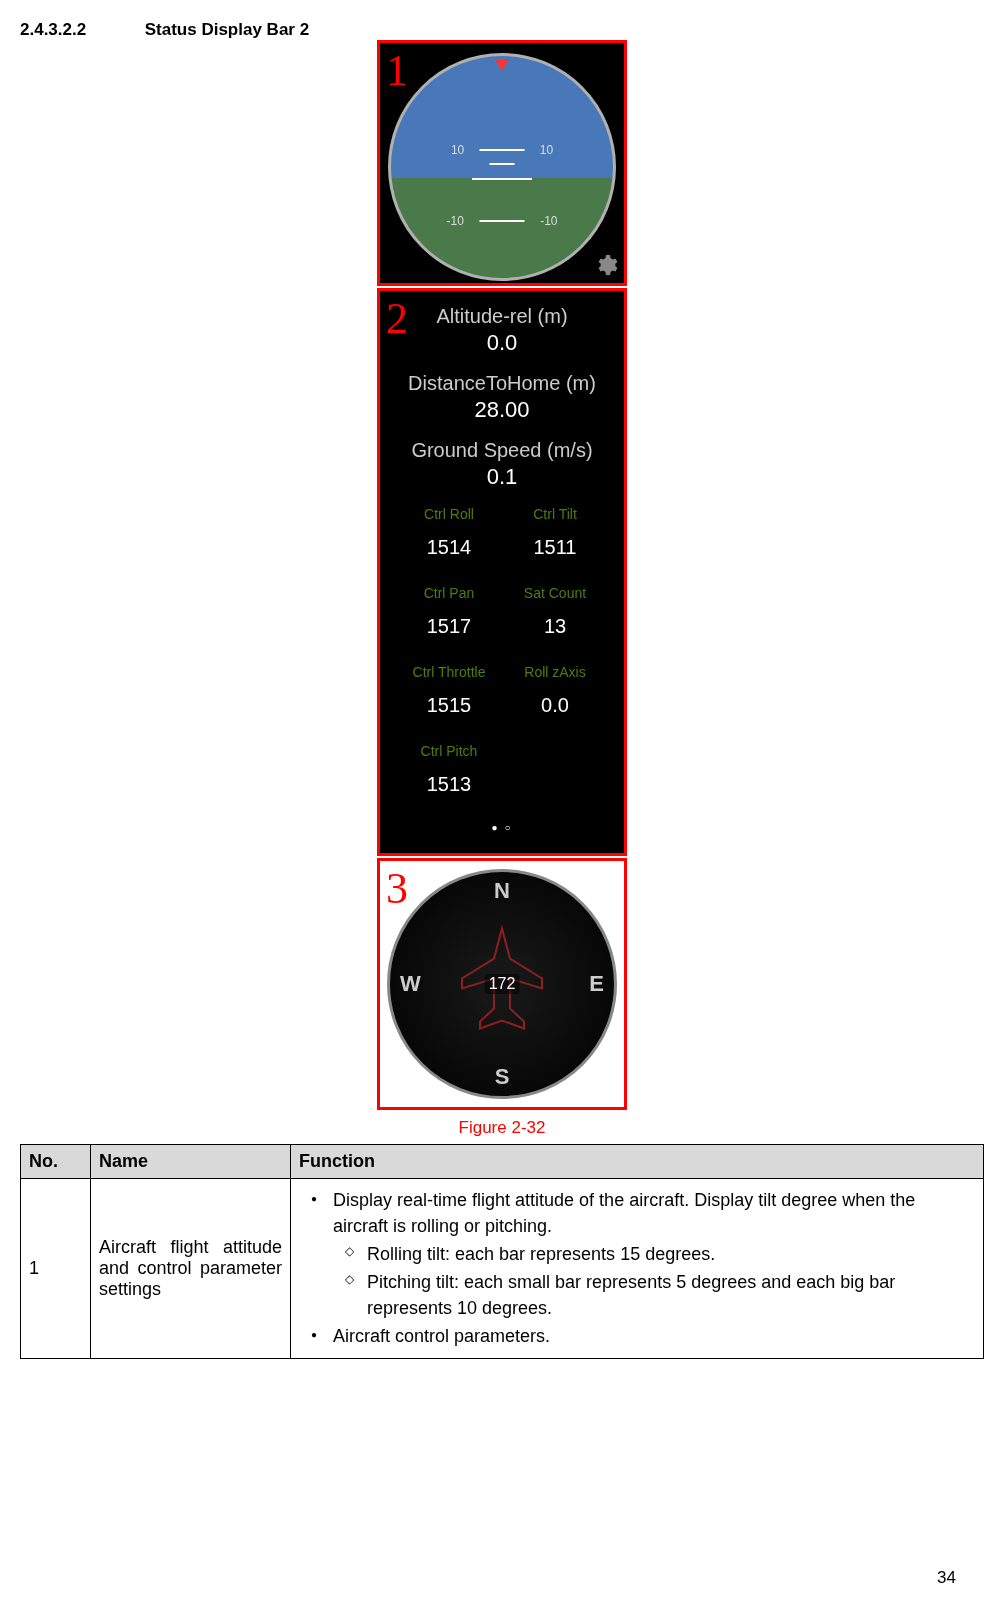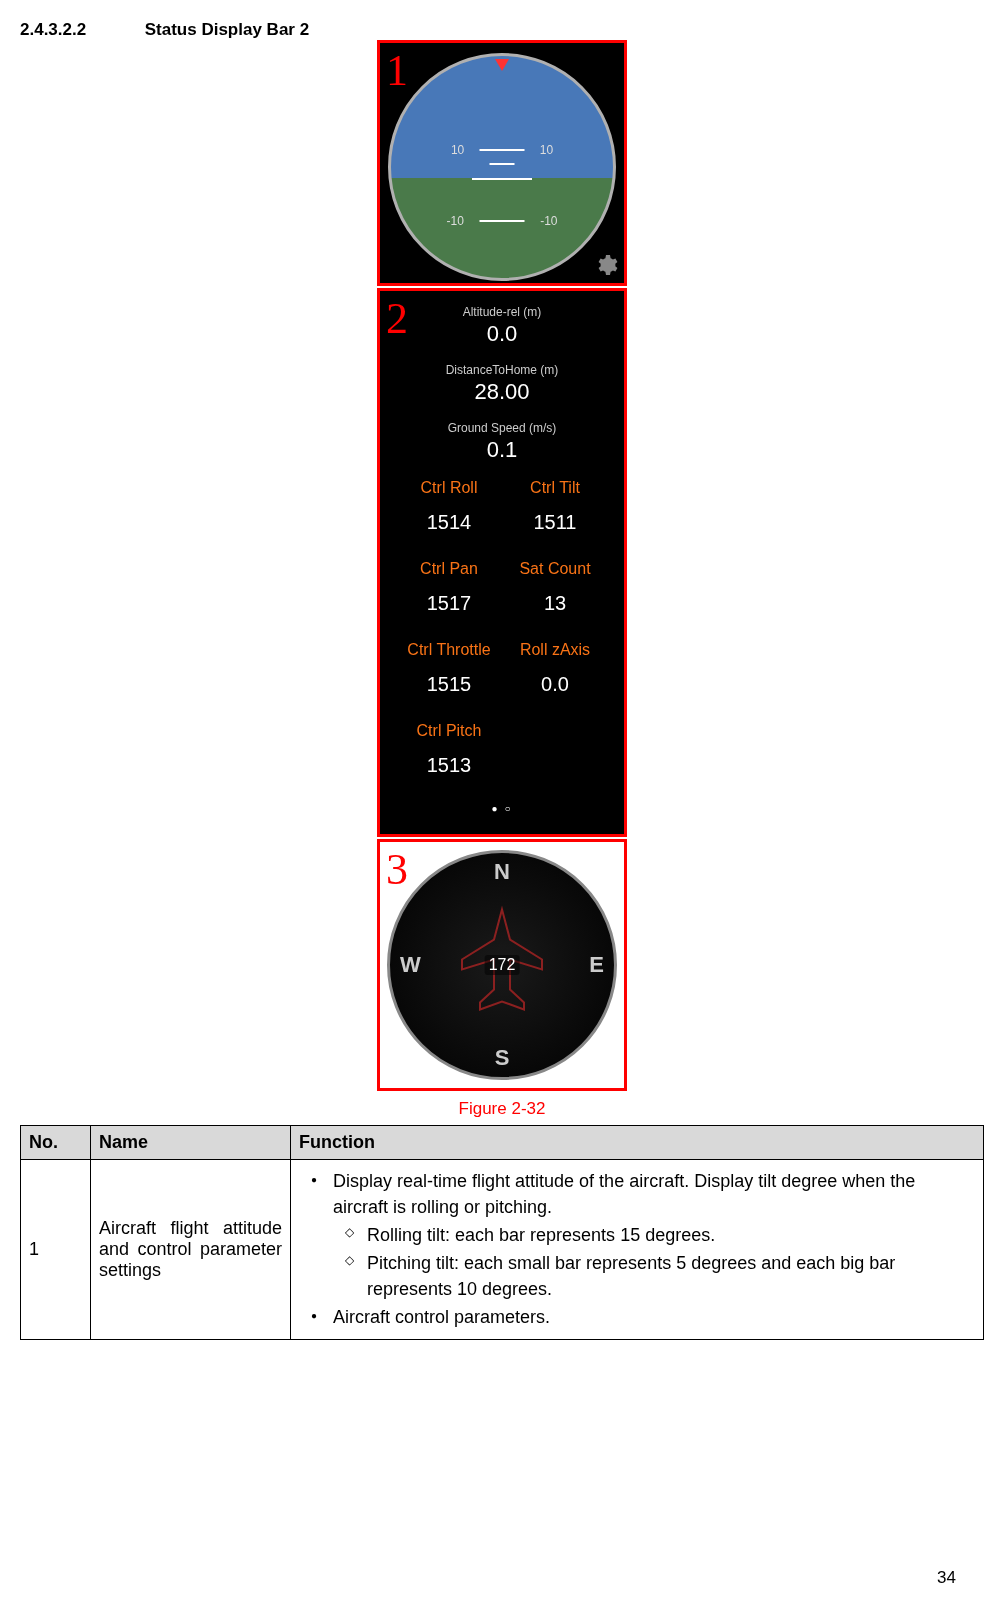--- a/index.html
+++ b/index.html
@@ -65,26 +65,26 @@
     .att-small-u { top:48%; width:25px; }
     .att-labelL { position:absolute; font-size:12px; color:#ddd; }
     .gear-icon {
       position:absolute; right:4px; bottom:4px; width:28px; height:28px;
       display:flex; align-items:center; justify-content:center;
     }
     .gear-icon svg { width:24px; height:24px; fill:#888; }
     
     .panel-2 { width: 250px; padding: 8px 8px 20px 8px; }
     .telem-block { text-align:center; margin: 6px 0 16px; }
-    .telem-label { color:#ccc; font-size:12px; }
+    .telem-label { color:#ccc; font-size:20px; }
     .telem-value { color:#fff; font-size:22px; margin-top:2px; }
     .telem-grid { display:flex; flex-wrap:wrap; padding: 0 8px; }
     .telem-cell { width:50%; text-align:center; margin-bottom: 26px; }
     .telem-cell.single { width:50%; }
-    .telem-slabel { color:#f97316; font-size:16px; }
+    .telem-slabel { color:#4d7c0f; font-size:14px; }
     .telem-svalue { color:#fff; font-size:20px; margin-top:14px; }
     .dots { text-align:center; color:#fff; font-size:10px; letter-spacing:2px; }
     
     .panel-3 { width: 250px; height: 252px; background:#fff; }
     .compass-wrap { position:absolute; inset:0; display:flex; align-items:center; justify-content:center; }
     .compass {
       width: 230px; height:230px; border-radius:50%;
       background: radial-gradient(circle, #1a1a1a 0%, #0a0a0a 60%, #000 100%);
       border:3px solid #888;
       position:relative;

